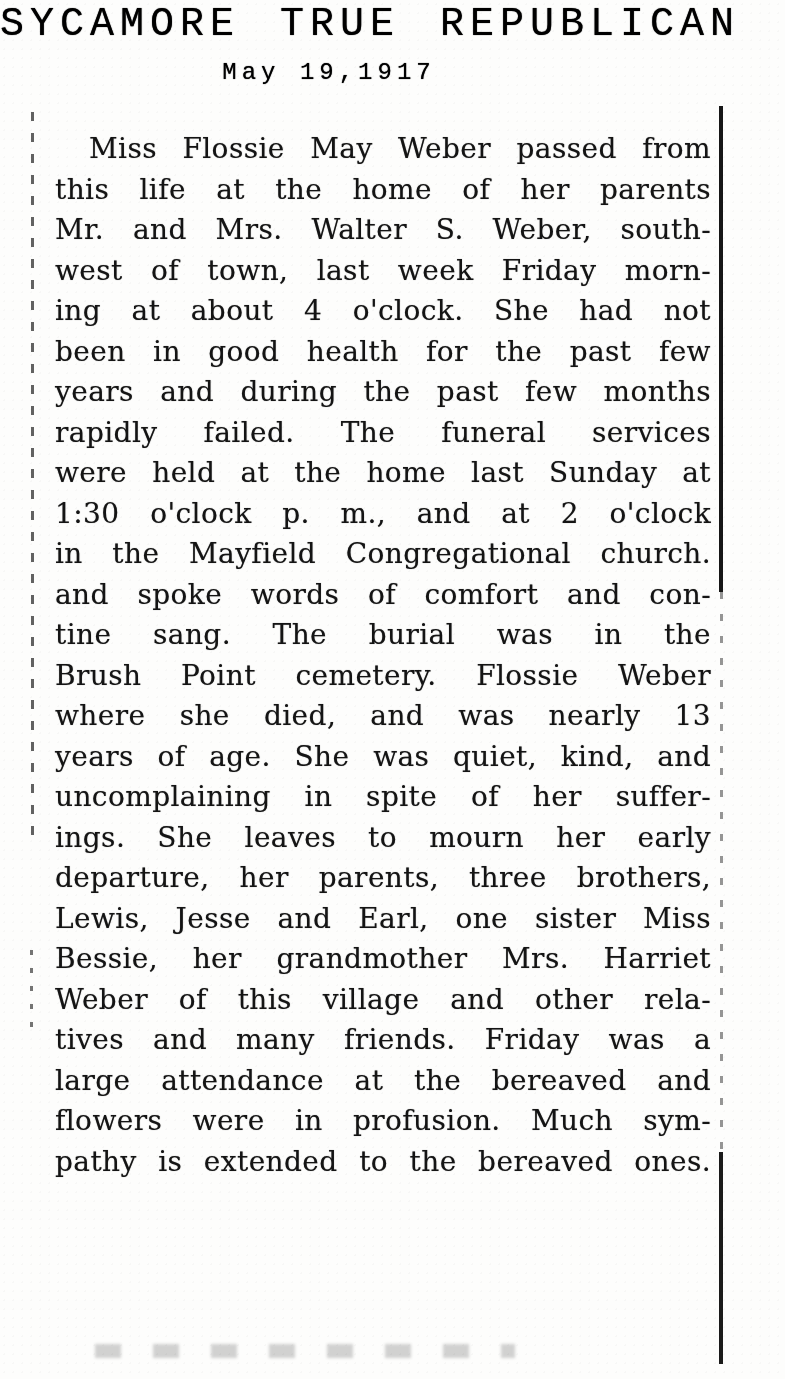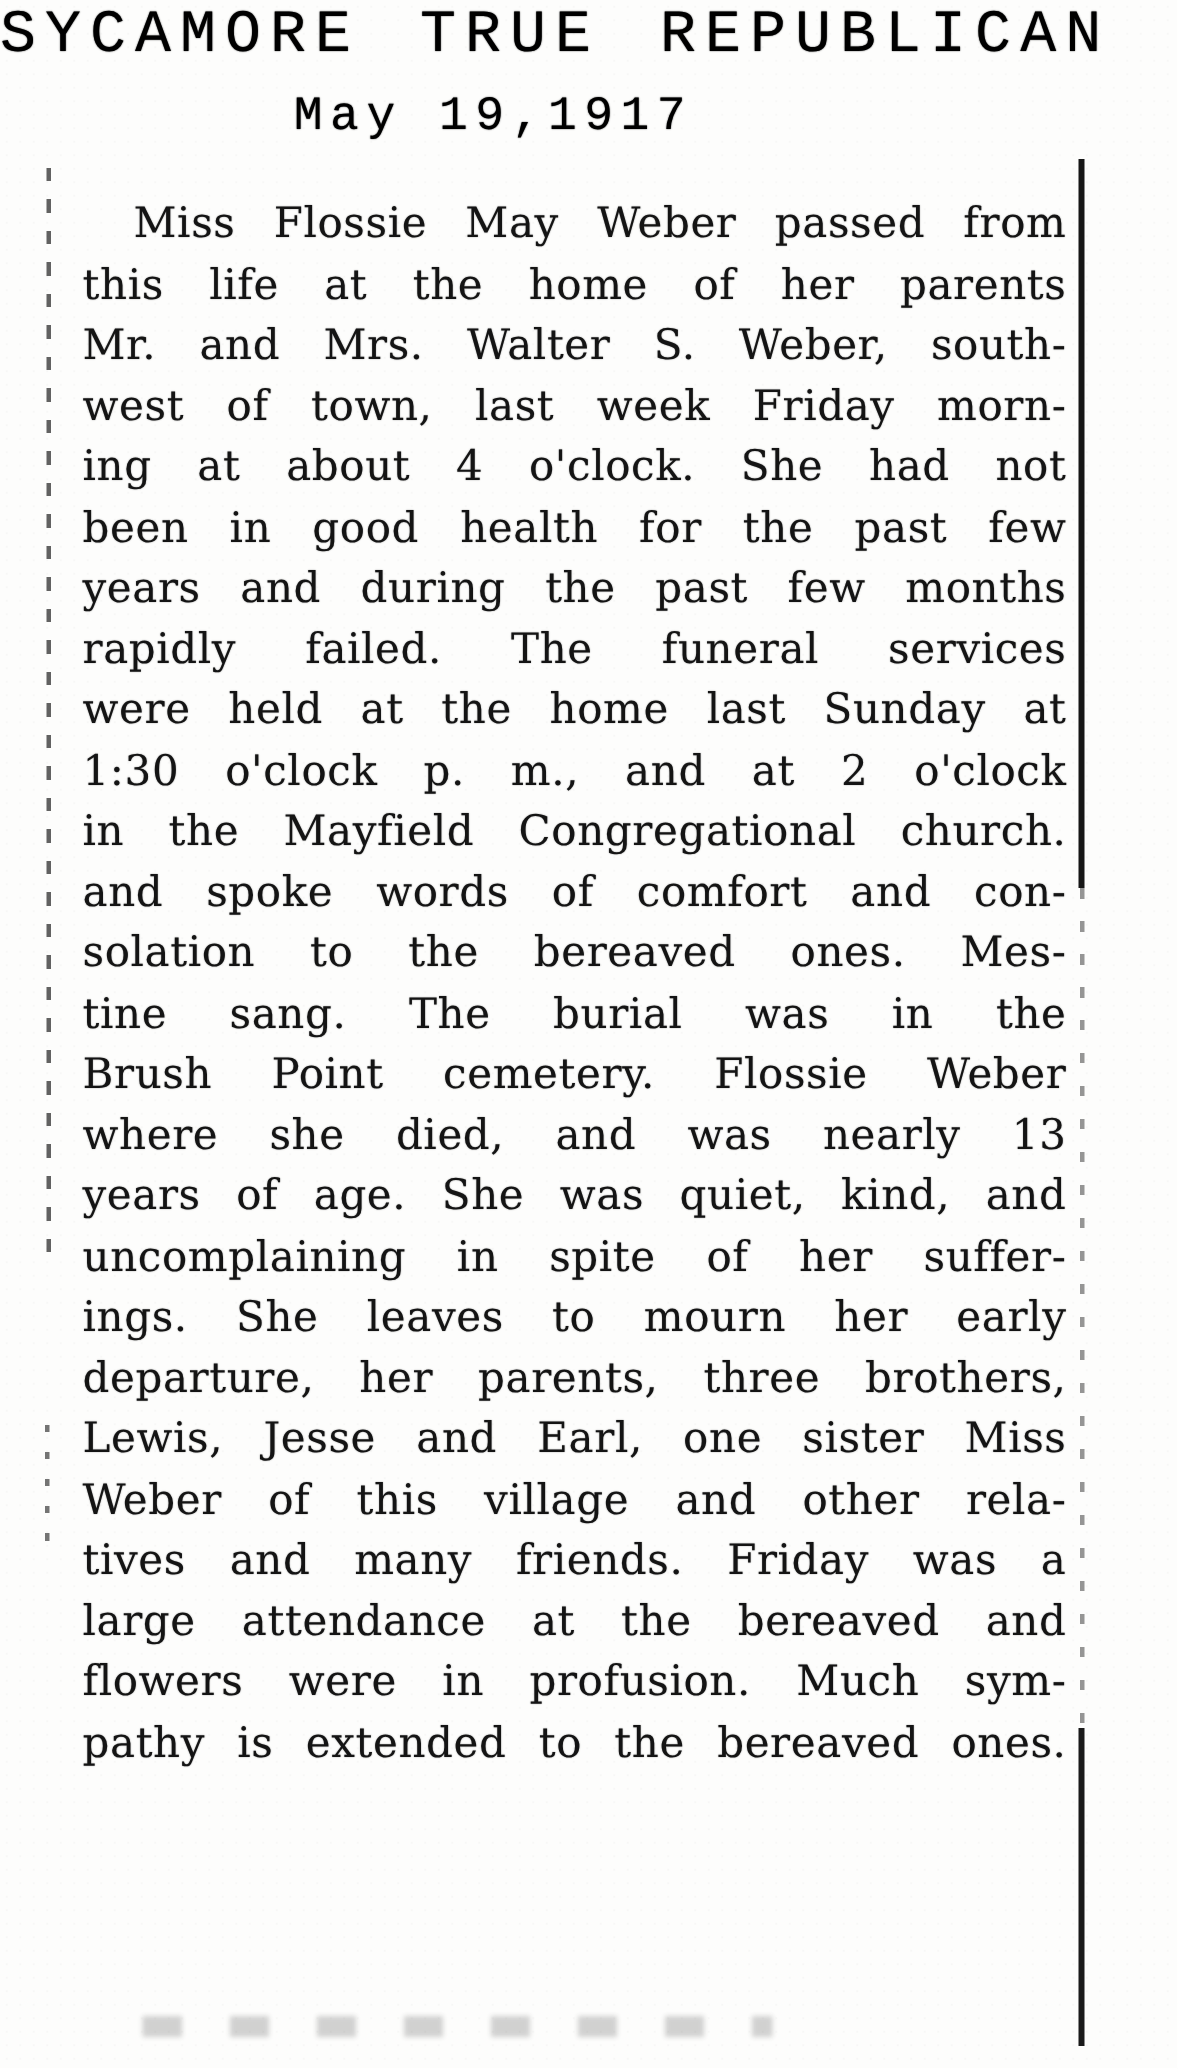--- a/index.html
+++ b/index.html
@@ -35,21 +35,21 @@
     letter-spacing: 6px;
     word-spacing: 10px;
     color: #000;
     text-shadow: 0 0 1px rgba(0,0,0,0.85);
     white-space: nowrap;
   }
   .masthead-date {
     margin: 12px 4px 0 0;
     font-family: "Liberation Mono", "DejaVu Sans Mono", monospace;
     font-weight: normal;
-    font-size: 32px;
+    font-size: 24px;
     letter-spacing: 5px;
     color: #000;
     text-shadow: 0 0 1px rgba(0,0,0,0.85);
     white-space: nowrap;
   }
 
   
   .article {
     position: absolute;
     top: 129px;
@@ -168,29 +168,29 @@
     <div class="line">Mr. and Mrs. Walter S. Weber, south-</div>
     <div class="line">west of town, last week Friday morn-</div>
     <div class="line">ing at about 4 o'clock. She had not</div>
     <div class="line">been in good health for the past few</div>
     <div class="line">years and during the past few months</div>
     <div class="line">rapidly failed. The funeral services</div>
     <div class="line">were held at the home last Sunday at</div>
     <div class="line">1:30 o'clock p. m., and at 2 o'clock</div>
     <div class="line">in the Mayfield Congregational church.</div>
     <div class="line">and spoke words of comfort and con-</div>
-    <div class="line">solation to the bereaved ones. Mes-</div>
     <div class="line">tine sang. The burial was in the</div>
     <div class="line">Brush Point cemetery. Flossie Weber</div>
     <div class="line">where she died, and was nearly 13</div>
     <div class="line">years of age. She was quiet, kind, and</div>
     <div class="line">uncomplaining in spite of her suffer-</div>
     <div class="line">ings. She leaves to mourn her early</div>
     <div class="line">departure, her parents, three brothers,</div>
     <div class="line">Lewis, Jesse and Earl, one sister Miss</div>
+    <div class="line">Bessie, her grandmother Mrs. Harriet</div>
     <div class="line">Weber of this village and other rela-</div>
     <div class="line">tives and many friends. Friday was a</div>
     <div class="line">large attendance at the bereaved and</div>
     <div class="line">flowers were in profusion. Much sym-</div>
     <div class="line">pathy is extended to the bereaved ones.</div>
   </div>
 
   <div class="cutoff-fragment"></div>
 
 </div>

